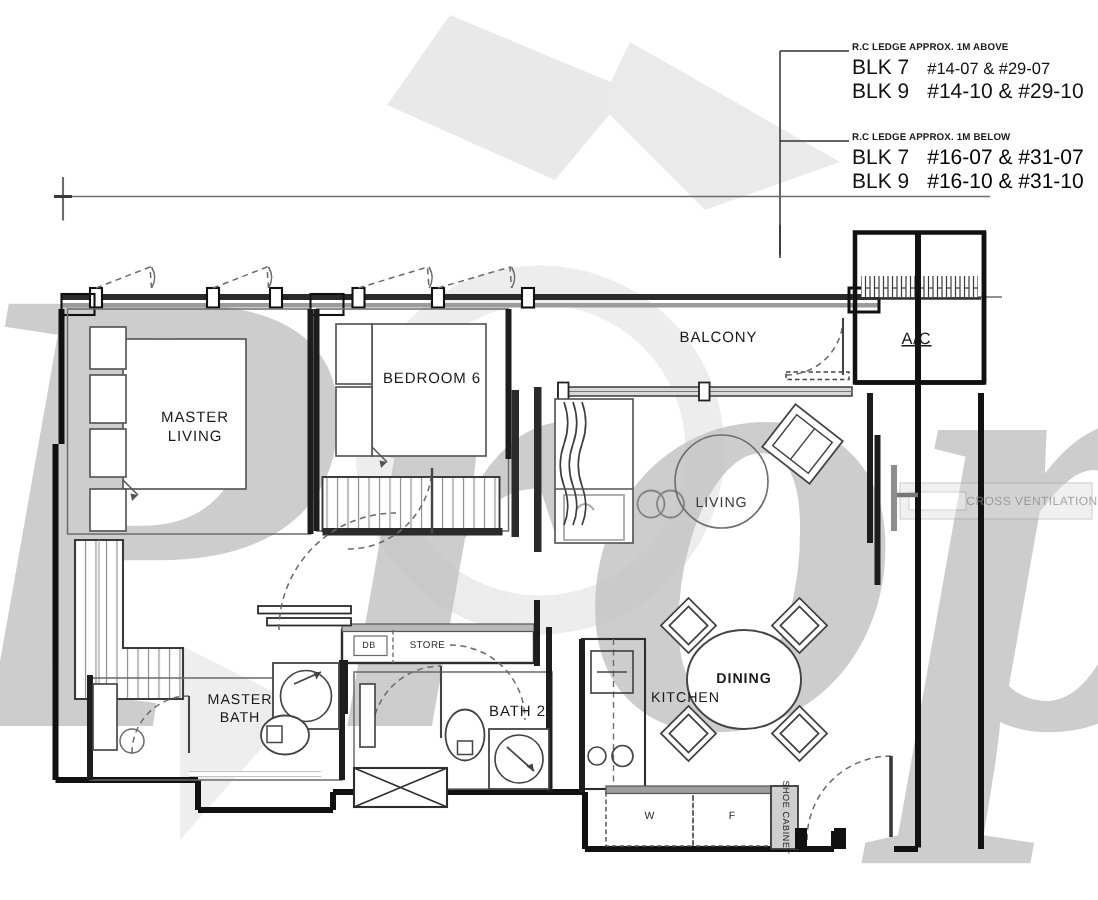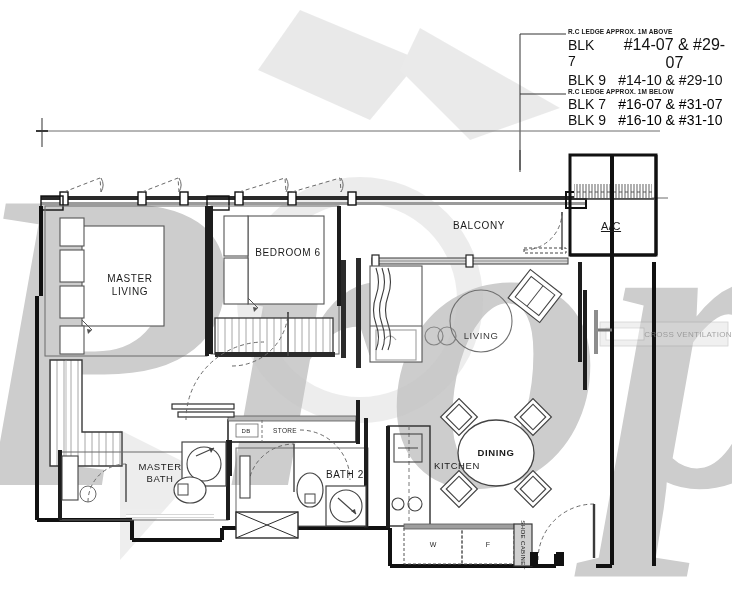--- a/index.html
+++ b/index.html
@@ -362,21 +362,21 @@
       <rect x="530" y="552" width="8" height="14" fill="#111"></rect>
       <rect x="556" y="552" width="8" height="14" fill="#111"></rect>
     </g>
 
   </svg>
 
   <div style="position:absolute;left:568px;top:28px;">
     <div style="font-size:6.5px;font-weight:bold;color:#1a1a1a;letter-spacing:.1px;">R.C LEDGE APPROX. 1M ABOVE</div>
     <div style="display:flex;gap:12px;align-items:baseline;margin-top:1px;">
       <span style="font-size:14px;color:#111;">BLK 7</span>
-      <span style="font-size:16px;color:#111;text-align:center;">#14-07 &amp; #29-07</span>
+      <span style="font-size:11px;color:#111;">#14-07 &amp; #29-07</span>
     </div>
     <div style="display:flex;gap:12px;align-items:baseline;">
       <span style="font-size:14px;color:#111;">BLK 9</span>
       <span style="font-size:14px;color:#111;">#14-10 &amp; #29-10</span>
     </div>
   </div>
 
   <div style="position:absolute;left:568px;top:88px;">
     <div style="font-size:6.5px;font-weight:bold;color:#1a1a1a;letter-spacing:.1px;">R.C LEDGE APPROX. 1M BELOW</div>
     <div style="display:flex;gap:12px;align-items:baseline;margin-top:1px;">

